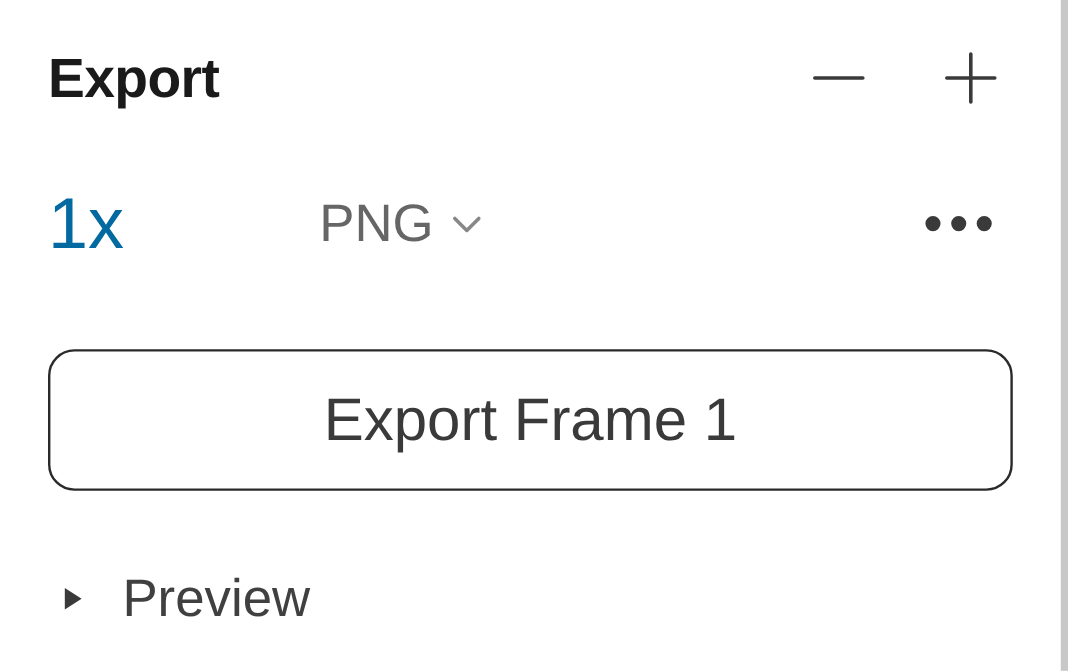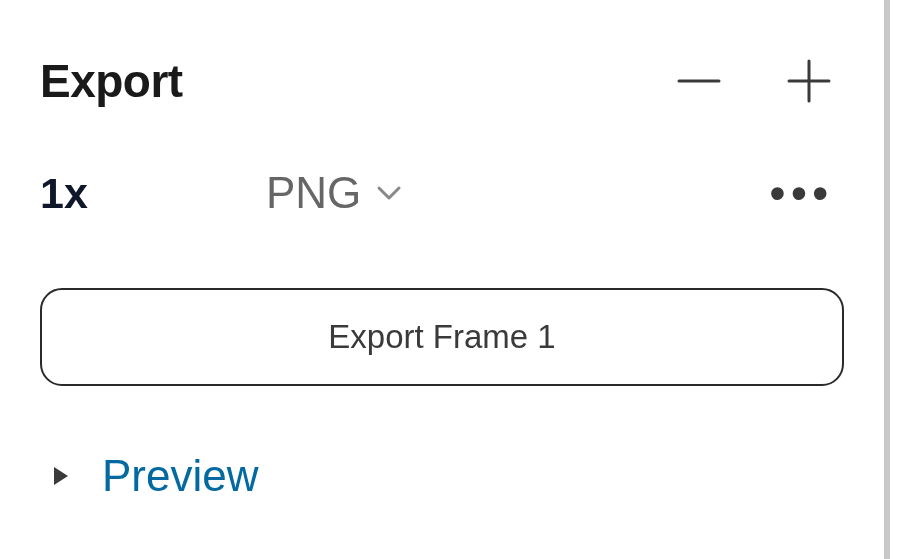--- a/index.html
+++ b/index.html
@@ -12,21 +12,21 @@
       background: #ffffff;
       width: 900px;
       height: 559px;
       position: relative;
     }
     .panel {
       width: 890px;
       height: 559px;
       background: #ffffff;
       position: relative;
-      padding: 44px 40px 30px 40px;
+      padding: 28px 40px 30px 40px;
       border-right: 6px solid #c8c8c8;
     }
     .header-row {
       display: flex;
       align-items: center;
       justify-content: space-between;
       margin-bottom: 60px;
       padding-top: 10px;
     }
     .title {
@@ -50,23 +50,23 @@
       width: 50px;
       height: 50px;
     }
     .settings-row {
       display: flex;
       align-items: center;
       margin-bottom: 70px;
       gap: 0;
     }
     .scale-value {
-      font-size: 43px;
-      color: #0f172a;
-      font-weight: 700;
+      font-size: 60px;
+      color: #0369a1;
+      font-weight: 400;
       flex: 0 0 auto;
       width: 170px;
     }
     .suffix-input {
       font-size: 44px;
       color: #b8b8b8;
       font-weight: 400;
       flex: 0 0 auto;
       width: 240px;
       border: none;
@@ -101,21 +101,21 @@
       font-weight: 700;
       letter-spacing: 6px;
       cursor: pointer;
       padding-right: 10px;
     }
     .export-button {
       width: 100%;
       border: 2px solid #2a2a2a;
       border-radius: 22px;
       background: #ffffff;
-      font-size: 33px;
+      font-size: 50px;
       color: #3a3a3a;
       font-weight: 400;
       padding: 28px 0;
       text-align: center;
       cursor: pointer;
       margin-bottom: 65px;
     }
     .preview-row {
       display: flex;
       align-items: center;
@@ -123,21 +123,21 @@
       cursor: pointer;
       padding-left: 10px;
     }
     .disclosure-triangle {
       display: inline-flex;
       align-items: center;
       color: #3a3a3a;
     }
     .preview-label {
       font-size: 44px;
-      color: #0369a1;
+      color: #404040;
       font-weight: 400;
     }
   </style>
 </head>
 <body>
 
 <div class="panel">
 
   <div class="header-row">
     <div class="title">Export</div>

